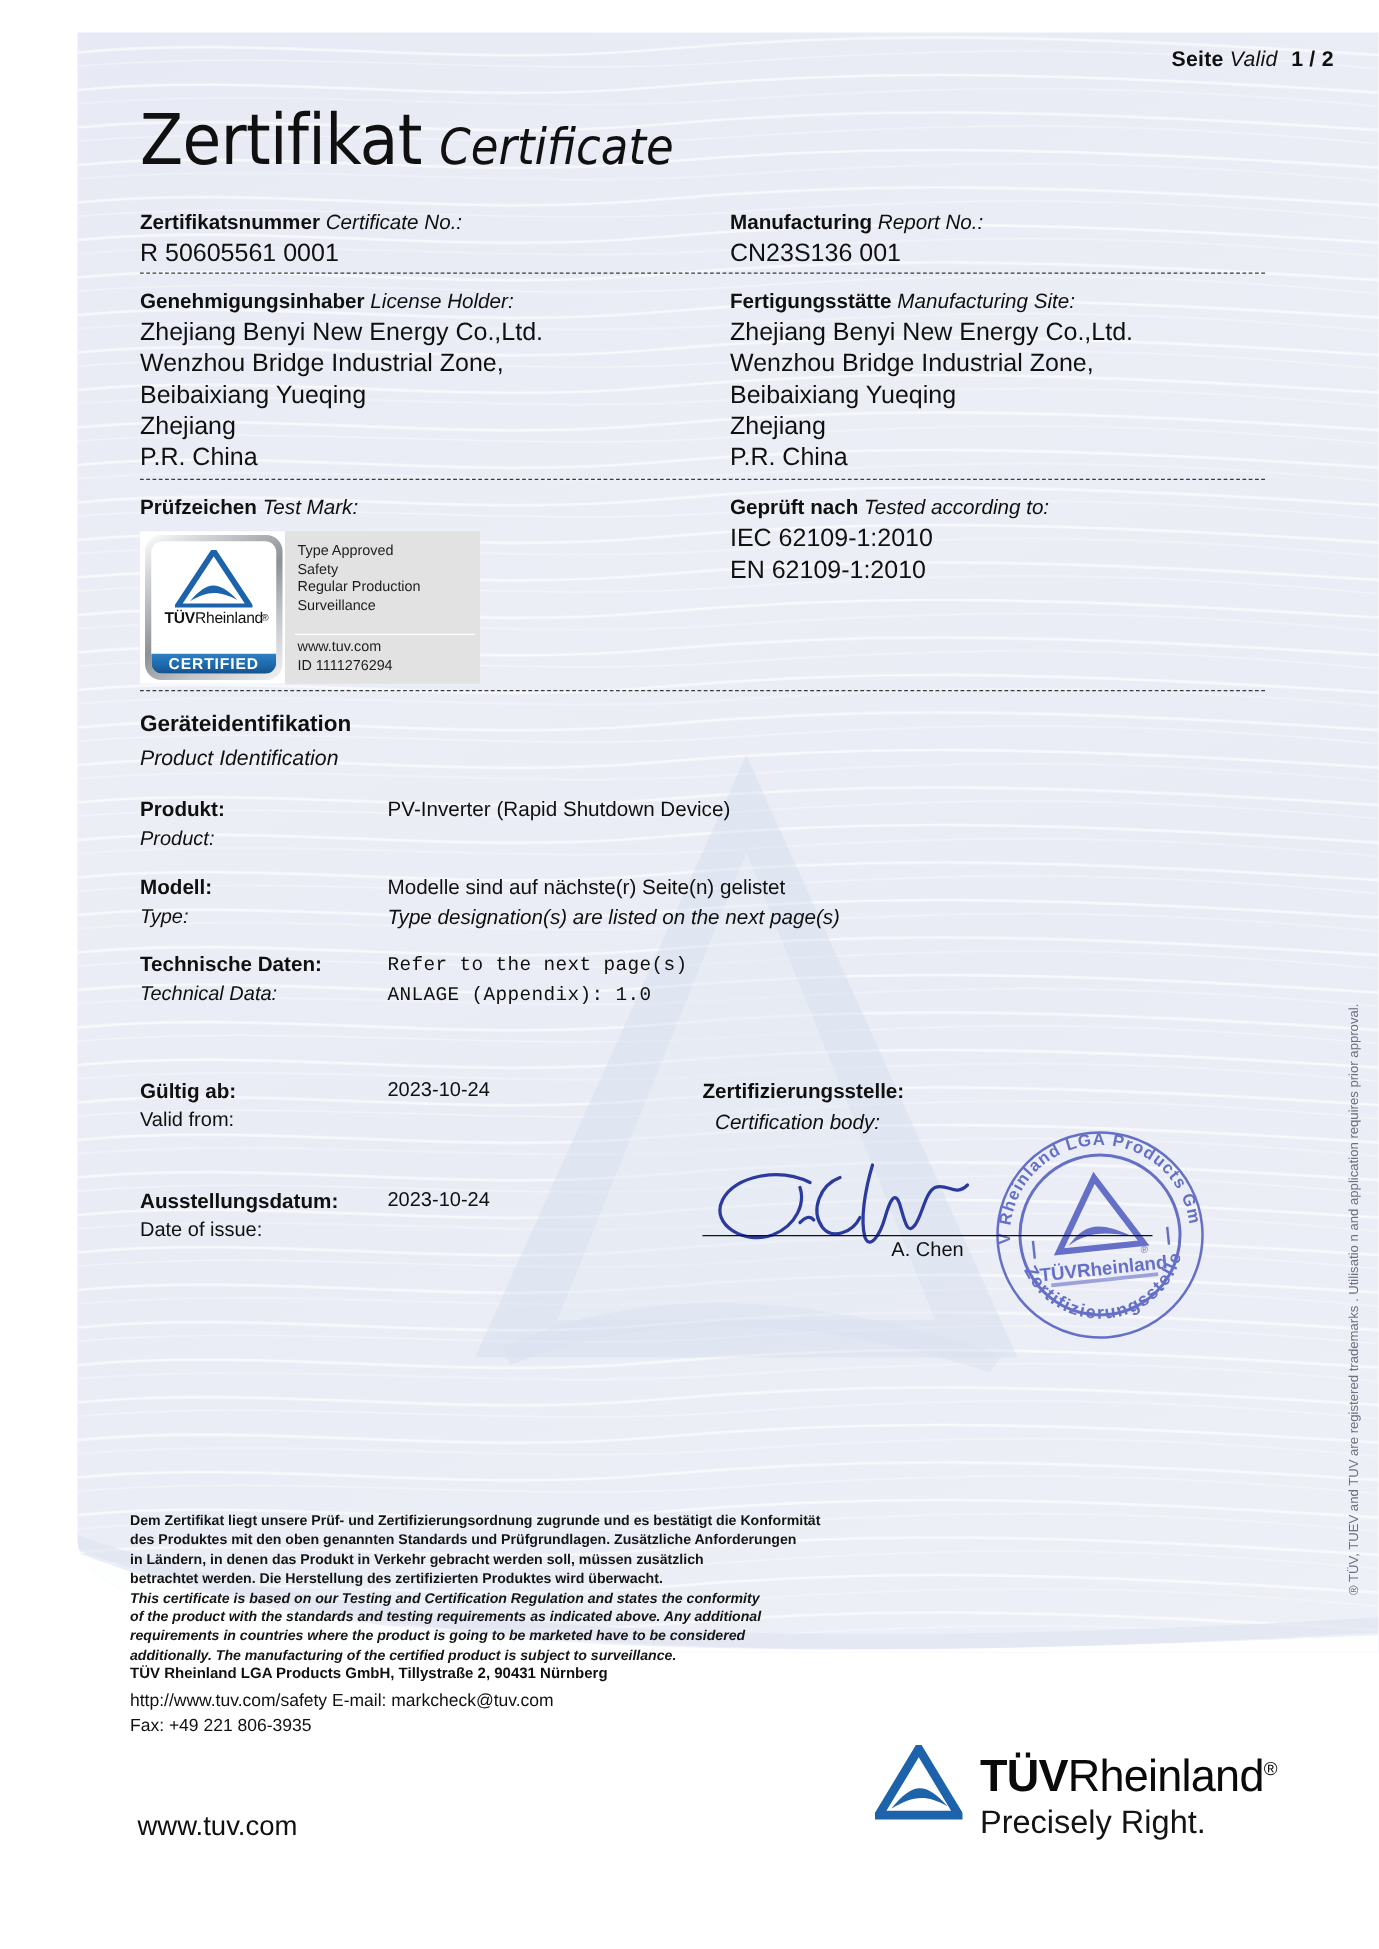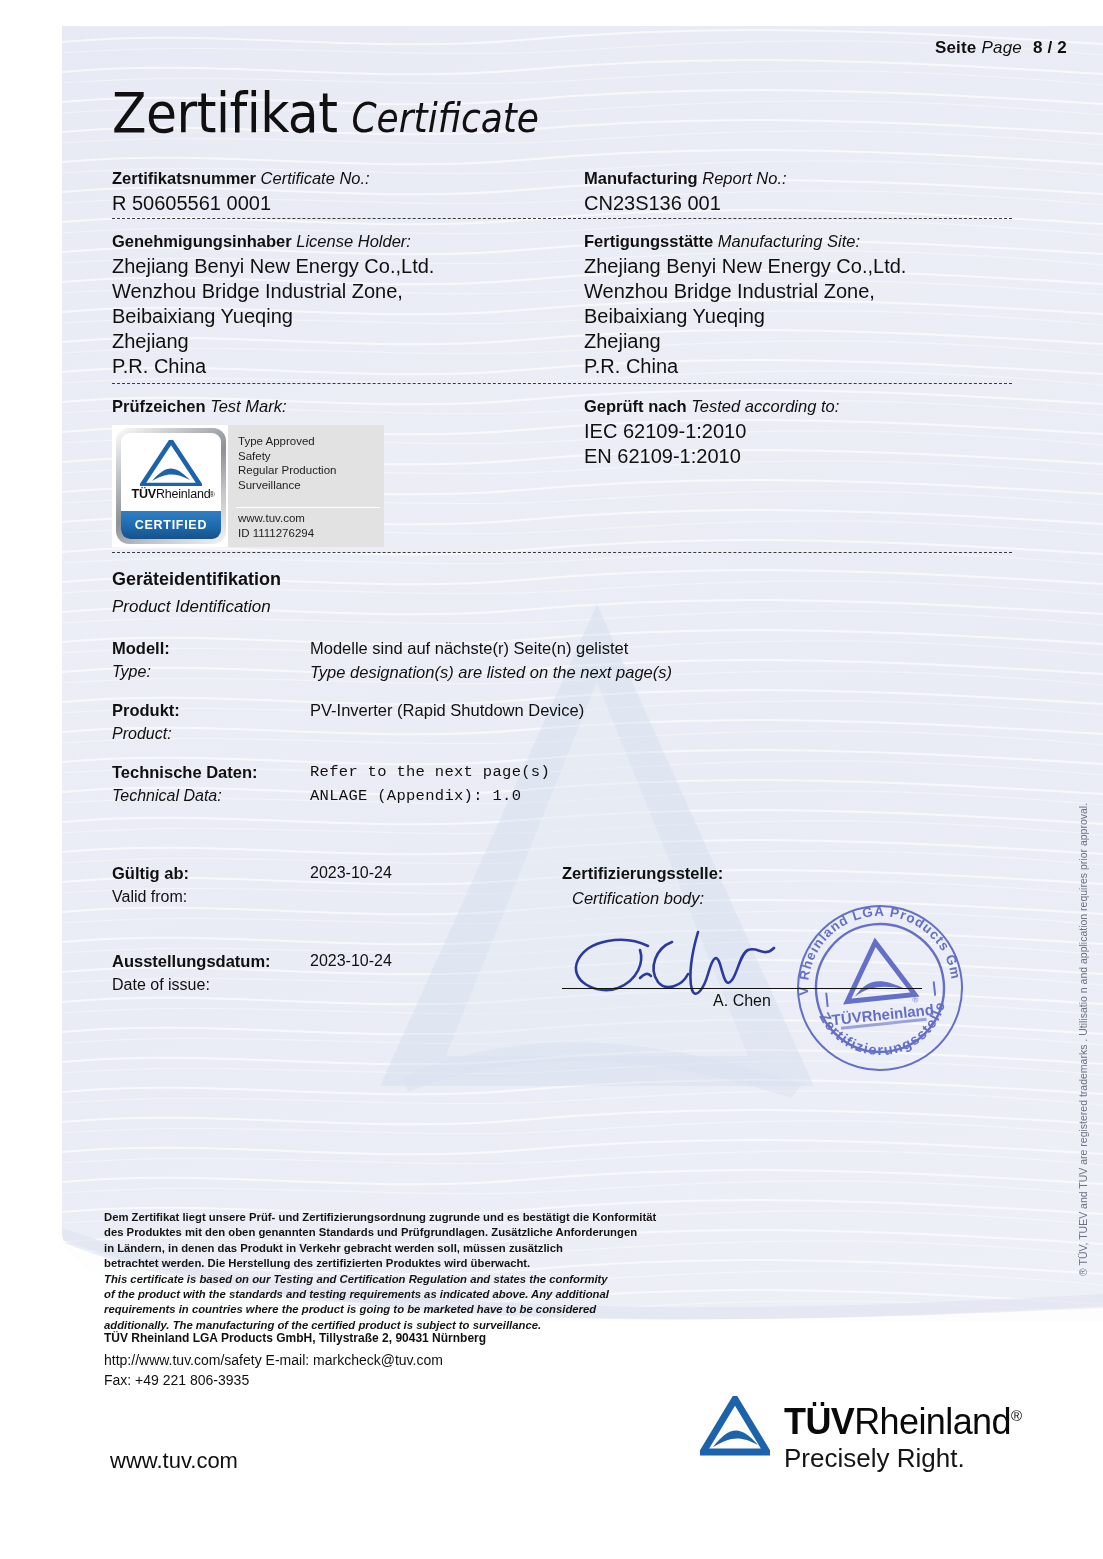--- a/index.html
+++ b/index.html
@@ -169,21 +169,21 @@
   #tm-word b { font-weight: bold; }
   #tm-reg {
     position: absolute;
     right: 6px;
     top: 57px;
     font-size: 8px;
   }
   #tm-certified {
     position: absolute;
     left: 0; right: 0; bottom: 0;
-    height: 28px;
+    height: 16px;
     background: linear-gradient(180deg,#2f7fc4 0%,#1d6aae 55%,#17518a 100%);
     color: #fff;
     font-size: 12.5px;
     font-weight: bold;
     letter-spacing: .7px;
     display: flex;
     align-items: center;
     justify-content: center;
   }
   #tm-text {
@@ -377,22 +377,22 @@
   </svg>
 
   <svg id="bg-swoosh" viewBox="0 0 1041 150" preserveAspectRatio="none">
     <path d="M0 60 C 200 140, 520 150, 1041 126 L1041 150 L0 150 Z" fill="#ffffff"></path>
     <path d="M0 46 C 220 126, 560 140, 1041 112 L1041 124 C 560 152, 220 138, 0 58 Z" fill="#e1e5f0" opacity=".8"></path>
   </svg>
 </div>
 
 <div id="page-indicator">
   <span class="pi-de">Seite</span>
-  <span class="pi-en">Page</span>
-  <span class="pi-num">8 / 2</span>
+  <span class="pi-en">Valid</span>
+  <span class="pi-num">1 / 2</span>
 </div>
 
 <div id="doc-title">
   <span class="t-de">Zertifikat</span><span class="t-en">Certificate</span>
 </div>
 
 <div class="info-grid" id="block-numbers">
   <div class="row2">
     <div class="col">
       <div class="lbl">
@@ -490,36 +490,36 @@
 
 <div id="prod-head">
   <div class="ph-de">Geräteidentifikation</div>
   <div class="ph-en">Product Identification</div>
 </div>
 
 <div id="prod-rows">
 
   <div class="prow">
     <div class="pk">
+      <span class="k-de">Produkt:</span>
+      <span class="k-en">Product:</span>
+    </div>
+    <div class="pv">
+      <span class="v-de">PV-Inverter (Rapid Shutdown Device)</span>
+    </div>
+  </div>
+
+  <div class="prow">
+    <div class="pk">
       <span class="k-de">Modell:</span>
       <span class="k-en">Type:</span>
     </div>
     <div class="pv">
       <span class="v-de">Modelle sind auf nächste(r) Seite(n) gelistet</span>
       <span class="v-en">Type designation(s) are listed on the next page(s)</span>
-    </div>
-  </div>
-
-  <div class="prow">
-    <div class="pk">
-      <span class="k-de">Produkt:</span>
-      <span class="k-en">Product:</span>
-    </div>
-    <div class="pv">
-      <span class="v-de">PV-Inverter (Rapid Shutdown Device)</span>
     </div>
   </div>
 
   <div class="prow">
     <div class="pk">
       <span class="k-de">Technische Daten:</span>
       <span class="k-en">Technical Data:</span>
     </div>
     <div class="pv">
       <span class="v-mono">Refer to the next page(s)</span>

